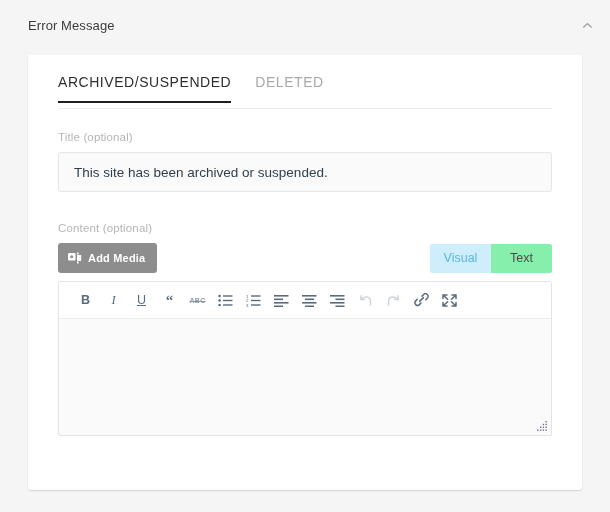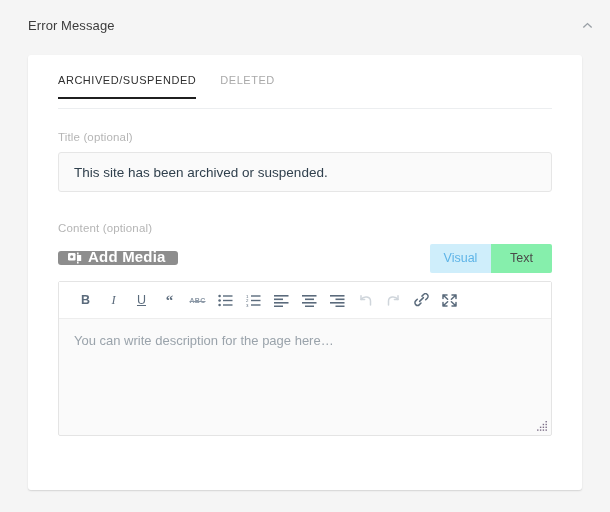--- a/index.html
+++ b/index.html
@@ -66,21 +66,21 @@
     position: absolute;
     left: 30px;
     top: 13px;
     width: 494px;
     height: 40px;
     display: flex;
     align-items: flex-start;
     border-bottom: 1px solid #eceef0;
   }
   .tab {
-    font-size: 11px;
+    font-size: 14px;
     letter-spacing: .55px;
     color: #a9a9a9;
     padding: 6px 0 12px 0;
     margin-right: 24px;
     cursor: pointer;
     white-space: nowrap;
     position: relative;
     top: 0;
   }
   .tab.active {
@@ -129,29 +129,29 @@
   
   .content-row {
     display: flex;
     align-items: center;
     justify-content: space-between;
     margin-bottom: 8px;
     height: 30px;
   }
   .add-media {
     display: inline-flex;
-    align-items: flex-end;
+    align-items: center;
     gap: 6px;
     background: #8d8d8d;
     color: #ffffff;
     border: none;
     border-radius: 3px;
-    height: 14px;
+    height: 30px;
     padding: 0 12px 0 10px;
-    font-size: 15px;
+    font-size: 11px;
     font-weight: bold;
     letter-spacing: .2px;
     cursor: pointer;
     font-family: "Liberation Sans", sans-serif;
   }
   .media-icon { display: block; }
 
   .vt-switch {
     display: flex;
     height: 29px;
@@ -377,23 +377,20 @@
           <div class="tb-btn">
             <svg width="15" height="13" viewBox="0 0 15 13">
               <path d="M1 1 L5 1 M1 1 L1 4.4 M1 1 L5.6 5.3" stroke="#5b6b7c" stroke-width="1.5" stroke-linecap="round" fill="none"></path>
               <path d="M14 1 L10 1 M14 1 L14 4.4 M14 1 L9.4 5.3" stroke="#5b6b7c" stroke-width="1.5" stroke-linecap="round" fill="none"></path>
               <path d="M1 12 L5 12 M1 12 L1 8.6 M1 12 L5.6 7.7" stroke="#5b6b7c" stroke-width="1.5" stroke-linecap="round" fill="none"></path>
               <path d="M14 12 L10 12 M14 12 L14 8.6 M14 12 L9.4 7.7" stroke="#5b6b7c" stroke-width="1.5" stroke-linecap="round" fill="none"></path>
             </svg>
           </div>
         </div>
 
-        <div class="editor-body">
-          <span>You can write description for the page here…</span>
-        </div>
 
         <svg class="resize-grip" viewBox="0 0 11 11">
           <g fill="#7b6c86">
             <rect x="8.5" y="0" width="1.4" height="1.4"></rect>
             <rect x="8.5" y="2.8" width="1.4" height="1.4"></rect>
               <rect x="5.7" y="2.8" width="1.4" height="1.4"></rect>
             <rect x="8.5" y="5.6" width="1.4" height="1.4"></rect>
               <rect x="5.7" y="5.6" width="1.4" height="1.4"></rect>
               <rect x="2.9" y="5.6" width="1.4" height="1.4"></rect>
             <rect x="8.5" y="8.4" width="1.4" height="1.4"></rect>

